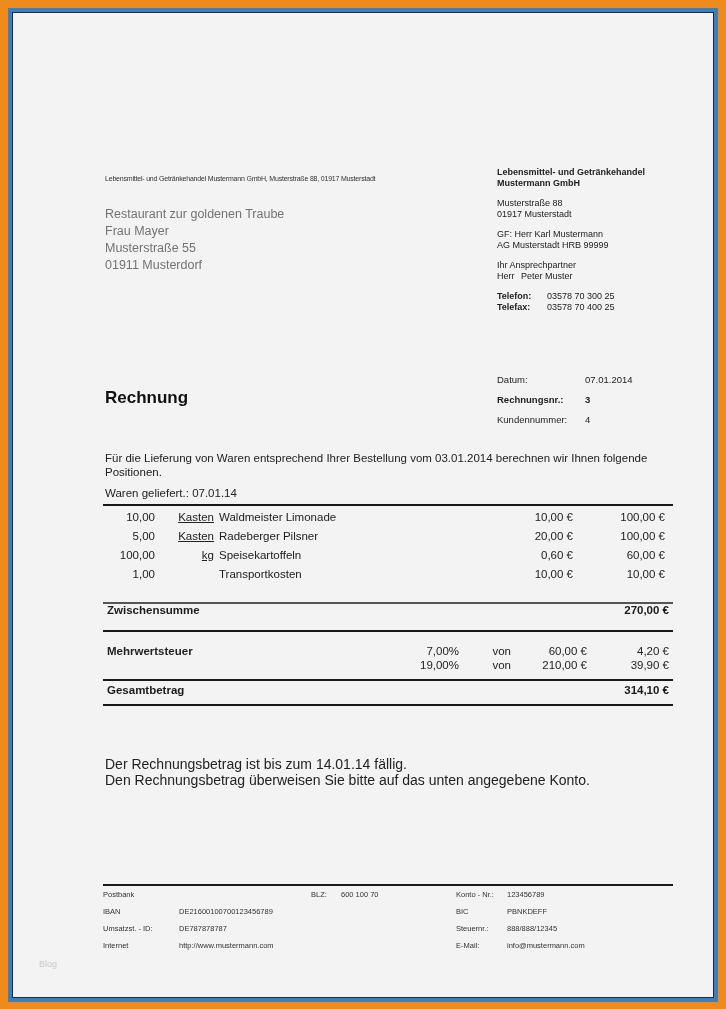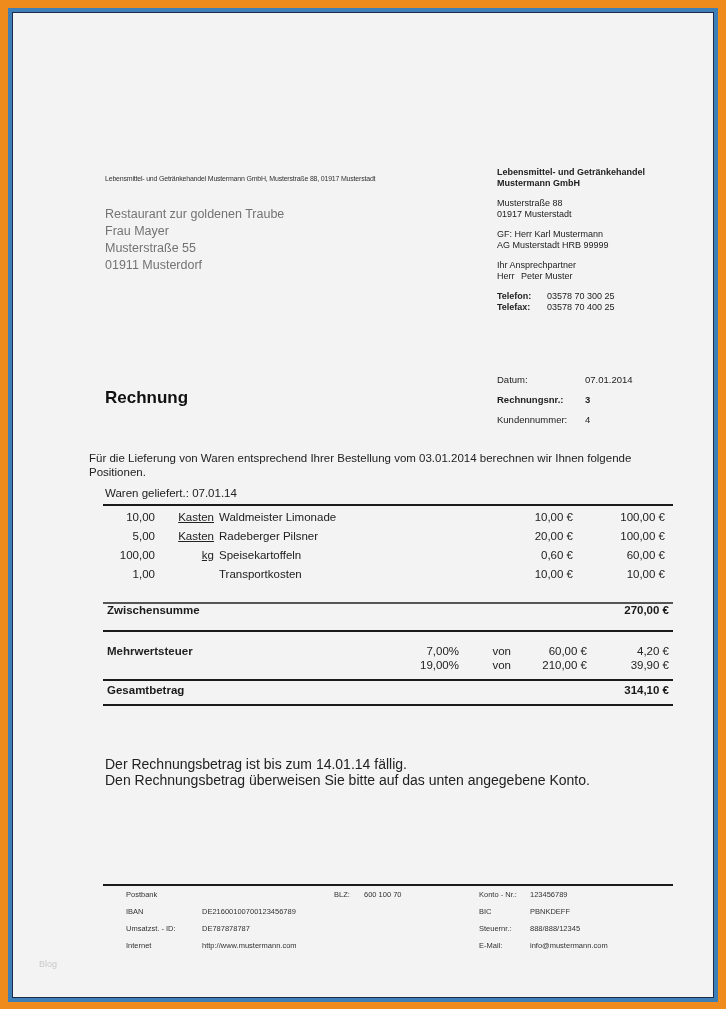--- a/index.html
+++ b/index.html
@@ -27,21 +27,21 @@
     .company .bold { font-weight: bold; }
     .company .gap { height: 9px; }
     .company .row { display: flex; }
     .company .row .kb { width: 50px; font-weight: bold; }
     .title { left: 92px; top: 363px; font-size: 17px; font-weight: bold; color: #111; margin-top: 12px; }
     .meta { left: 484px; top: 357px; font-size: 9.5px; line-height: 20px; color: #222; }
     .meta .row { display: flex; }
     .meta .k { width: 88px; }
     .meta .kb { width: 88px; font-weight: bold; }
     .meta .vb { font-weight: bold; }
-    .intro { left: 76px; top: 439px; font-size: 11.5px; line-height: 13.5px; color: #222; white-space: normal; width: 570px; }
+    .intro { left: 92px; top: 439px; font-size: 11.5px; line-height: 13.5px; color: #222; white-space: normal; width: 570px; }
     .delivered { left: 92px; top: 474px; font-size: 11.5px; color: #222; }
     .hr { position: absolute; left: 90px; width: 570px; background: #1a1a1a; }
     .items { position: absolute; left: 90px; top: 494px; width: 570px; font-size: 11.5px; color: #222; }
     .items .r { display: flex; height: 19px; align-items: center; }
     .items .hdr { font-weight: bold; height: 20px; }
     .c-qty { width: 52px; text-align: right; }
     .c-unit { width: 62px; text-align: right; padding-right: 3px; text-decoration: underline; }
     .c-desc { width: 260px; padding-left: 2px; }
     .c-ep { width: 96px; text-align: right; }
     .c-gp { width: 96px; text-align: right; padding-right: 4px; }
@@ -50,21 +50,21 @@
     .tax { position: absolute; left: 90px; top: 631px; width: 570px; font-size: 11.5px; color: #222; }
     .tax .r { display: flex; height: 14px; align-items: center; }
     .tax .lbl { width: 260px; font-weight: bold; padding-left: 4px; }
     .tax .pct { width: 96px; text-align: right; }
     .tax .von { width: 52px; text-align: right; }
     .tax .base { width: 76px; text-align: right; }
     .tax .amt { width: 86px; text-align: right; padding-right: 4px; }
     .total { position: absolute; left: 90px; top: 671px; width: 570px; display: flex; justify-content: space-between; font-size: 11.5px; font-weight: bold; padding: 0 4px; }
     .closing { left: 92px; top: 743px; font-size: 14px; line-height: 16px; color: #222; }
     .footer { position: absolute; left: 90px; top: 873px; width: 570px; font-size: 7.5px; color: #333; }
-    .footer .r { display: flex; height: 17px; align-items: center; justify-content: center; }
+    .footer .r { display: flex; height: 17px; align-items: center; }
     .footer .k1 { width: 76px; }
     .footer .v1 { width: 132px; }
     .footer .k2 { width: 30px; }
     .footer .v2 { width: 115px; }
     .footer .k3 { width: 51px; }
     .footer .v3 { width: 120px; }
     .watermark { left: 26px; top: 946px; font-size: 9px; color: #c9c9c9; }
   </style>
 </head>
 <body>

